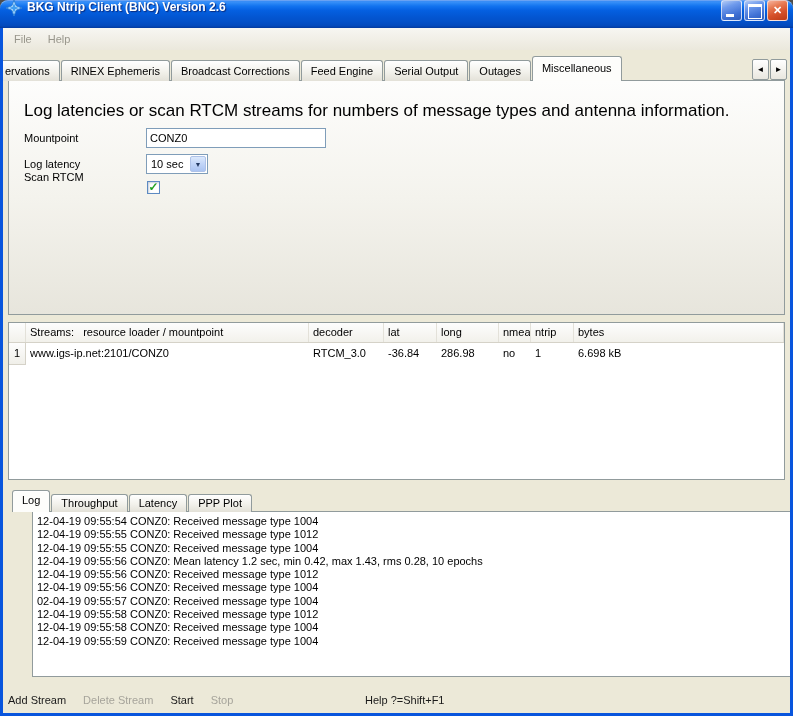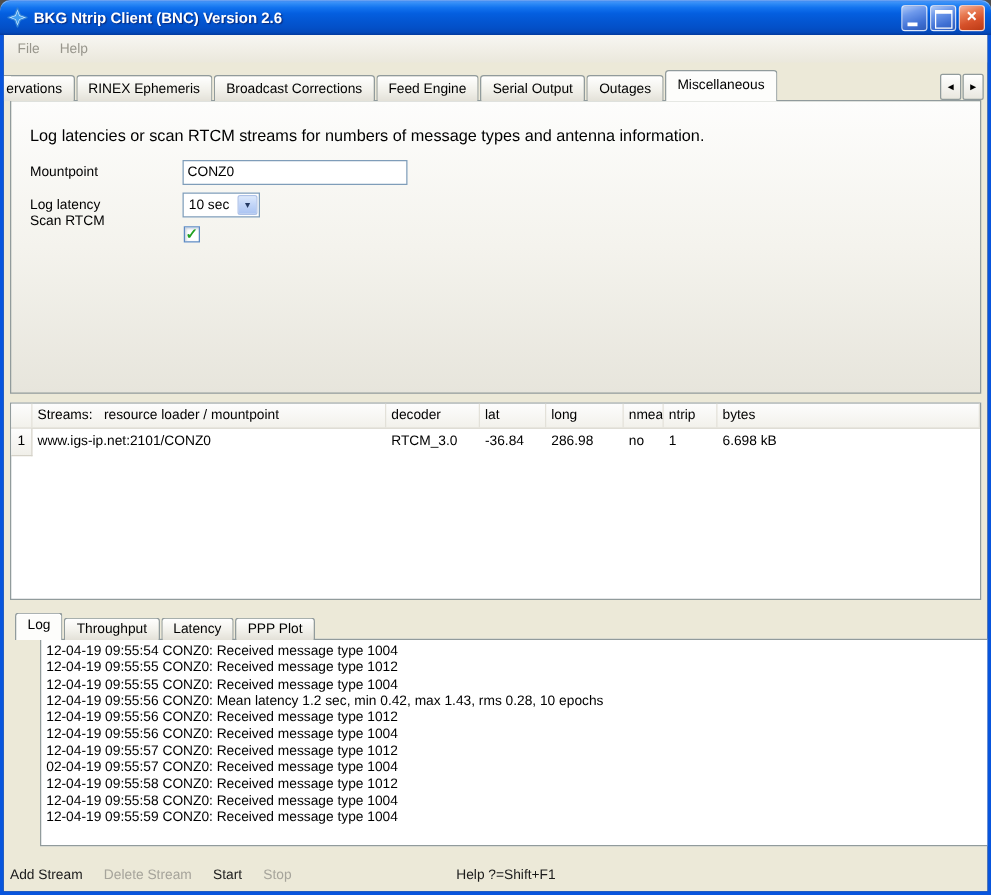--- a/index.html
+++ b/index.html
@@ -7,21 +7,21 @@
   body { font-family: "Liberation Sans", sans-serif; background: #4d4d4d; }
 
   .window { position: relative; width: 793px; height: 716px; }
 
   
   .titlebar {
     position: absolute; top: 0; left: 0; right: 0; height: 28px;
     border-radius: 8px 8px 0 0;
     background: linear-gradient(180deg,#0b63e8 0%,#3d92f8 6%,#2a87f5 12%,#1273ef 22%,#045fe0 38%,#0356d2 60%,#0350c8 78%,#0349bc 92%,#033a9e 100%);
     box-shadow: inset 0 1px 0 rgba(255,255,255,.35);
-    display: flex; align-items: center; padding: 0 5px 0 6px; z-index: 10;
+    display: flex; align-items: flex-start; padding: 0 5px 0 6px; z-index: 10;
   }
   .app-icon { width: 16px; height: 16px; margin-right: 5px; flex: 0 0 auto; }
   .title-text { flex: 1; color: #fff; font-weight: bold; font-size: 12px; text-shadow: 1px 1px 1px #0a2a7c; white-space: nowrap; overflow: hidden; }
   .winbtns { display: flex; gap: 2px; }
   .winbtn { width: 21px; height: 21px; border-radius: 3px; border: 1px solid rgba(255,255,255,.7); position: relative; cursor: default; }
   .winbtn.min, .winbtn.max { background: linear-gradient(160deg,#b3cbf5 0%,#6f9aec 30%,#3f70d4 70%,#2e5cba 100%); }
   .winbtn.min::after { content: ''; position: absolute; left: 4px; bottom: 3px; width: 8px; height: 3px; background: #fff; }
   .winbtn.max::after { content: ''; position: absolute; left: 3px; top: 3px; width: 12px; height: 11px; border: 1px solid #fff; border-top: 3px solid #fff; }
   .winbtn.close { background: linear-gradient(160deg,#f6b29b 0%,#e87b54 30%,#d6512a 62%,#bc3a15 100%); color: #fff; font-size: 11px; font-weight: bold; text-align: center; line-height: 19px; }
 
@@ -47,21 +47,21 @@
   .tab.active { height: 25px; line-height: 22px; background: #fdfdfb; position: relative; z-index: 4; box-shadow: inset 0 1px 0 #ffffff; }
   .tab-arrows { position: absolute; top: 31px; right: 3px; display: flex; gap: 1px; z-index: 3; }
   .arrow-btn { width: 17px; height: 21px; border: 1px solid #919b9c; border-radius: 2px; background: linear-gradient(180deg,#ffffff,#e9e7df); font-size: 8px; line-height: 19px; text-align: center; color: #000; }
 
   
   .panel {
     position: absolute; left: 5px; top: 52px; width: 777px; height: 235px;
     border: 1px solid #919b9c; z-index: 1;
     background: linear-gradient(180deg,#fdfdfc 0%,#f4f3ed 50%,#e7e5dc 100%);
   }
-  .desc { position: absolute; left: 15px; top: 20px; font-size: 13px; color: #000; }
+  .desc { position: absolute; left: 15px; top: 20px; font-size: 17px; color: #000; }
   .lbl { position: absolute; left: 15px; font-size: 11px; color: #000; }
   .lbl.l1 { top: 51px; } .lbl.l2 { top: 77px; } .lbl.l3 { top: 90px; }
   .txt { position: absolute; left: 137px; top: 47px; width: 180px; height: 20px; border: 1px solid #7f9db9; background: #fff; font: 11px "Liberation Sans", sans-serif; padding: 0 3px; }
   .combo { position: absolute; left: 137px; top: 73px; width: 62px; height: 20px; border: 1px solid #7f9db9; background: #fff; }
   .combo-val { position: absolute; left: 4px; top: 3px; font-size: 11px; }
   .combo-btn { position: absolute; right: 1px; top: 1px; bottom: 1px; width: 16px; border: 1px solid #aec2e8; border-radius: 2px; background: linear-gradient(180deg,#dce9fc,#c3d6f8 45%,#abc4f2); font-size: 7px; line-height: 15px; text-align: center; color: #243a63; }
   .checkbox { position: absolute; left: 138px; top: 100px; width: 13px; height: 13px; background: #fff; border: 1px solid #5d8ac2; box-shadow: inset 1px 1px 2px rgba(60,90,130,.3); font-size: 12px; line-height: 11px; text-align: center; color: #21a121; font-weight: bold; }
 
   
   .streams { position: absolute; left: 5px; top: 294px; width: 777px; height: 158px; border: 1px solid #919b9c; background: #fff; }
@@ -188,21 +188,20 @@
       </div>
 
     <div class="logbox">
       <div class="log-lines">
           <div class="log-line">12-04-19 09:55:54 CONZ0: Received message type 1004</div>
           <div class="log-line">12-04-19 09:55:55 CONZ0: Received message type 1012</div>
           <div class="log-line">12-04-19 09:55:55 CONZ0: Received message type 1004</div>
           <div class="log-line">12-04-19 09:55:56 CONZ0: Mean latency 1.2 sec, min 0.42, max 1.43, rms 0.28, 10 epochs</div>
           <div class="log-line">12-04-19 09:55:56 CONZ0: Received message type 1012</div>
           <div class="log-line">12-04-19 09:55:56 CONZ0: Received message type 1004</div>
-          <div class="log-line">12-04-19 09:55:57 CONZ0: Received message type 1012</div>
           <div class="log-line">02-04-19 09:55:57 CONZ0: Received message type 1004</div>
           <div class="log-line">12-04-19 09:55:58 CONZ0: Received message type 1012</div>
           <div class="log-line">12-04-19 09:55:58 CONZ0: Received message type 1004</div>
           <div class="log-line">12-04-19 09:55:59 CONZ0: Received message type 1004</div>
         </div>
       <div class="scrollbar">
         <div class="sb-btn up">▲</div>
         <div class="sb-track">
           <div class="sb-thumb"></div>
         </div>

